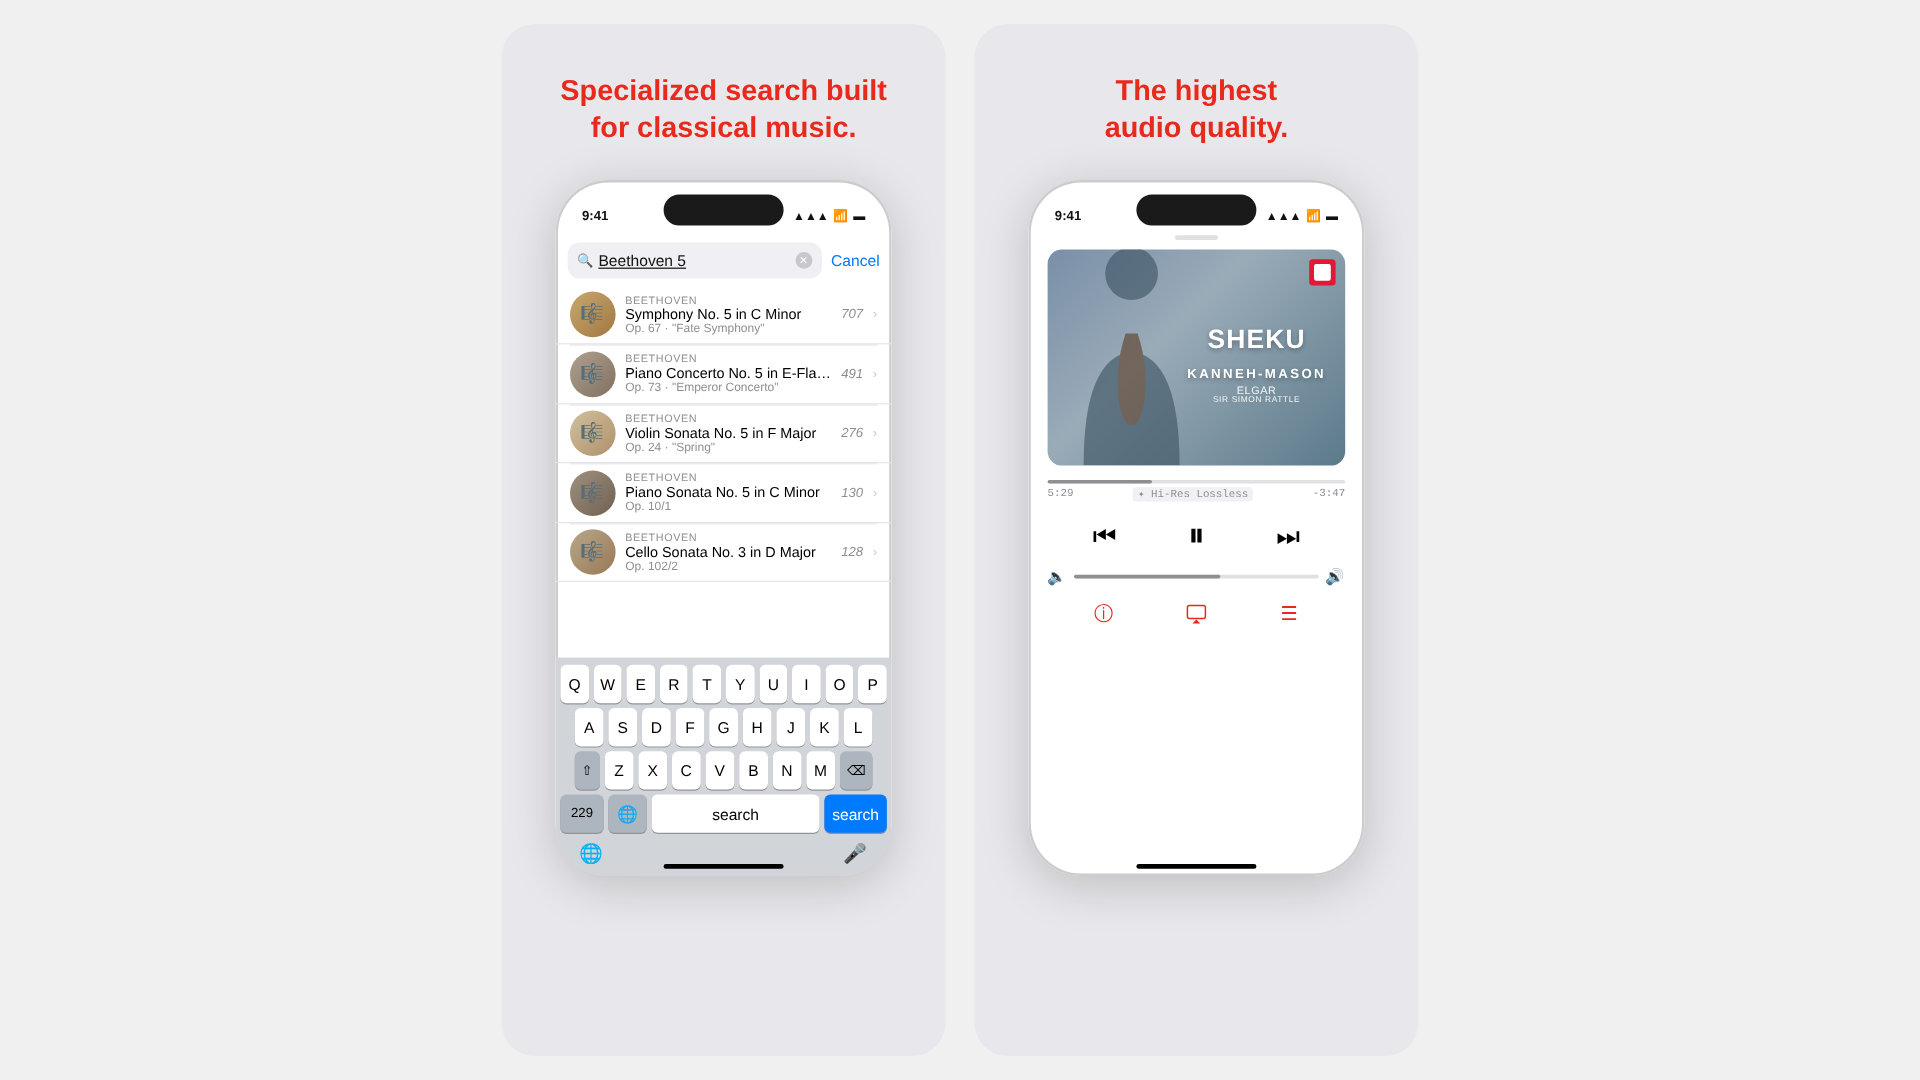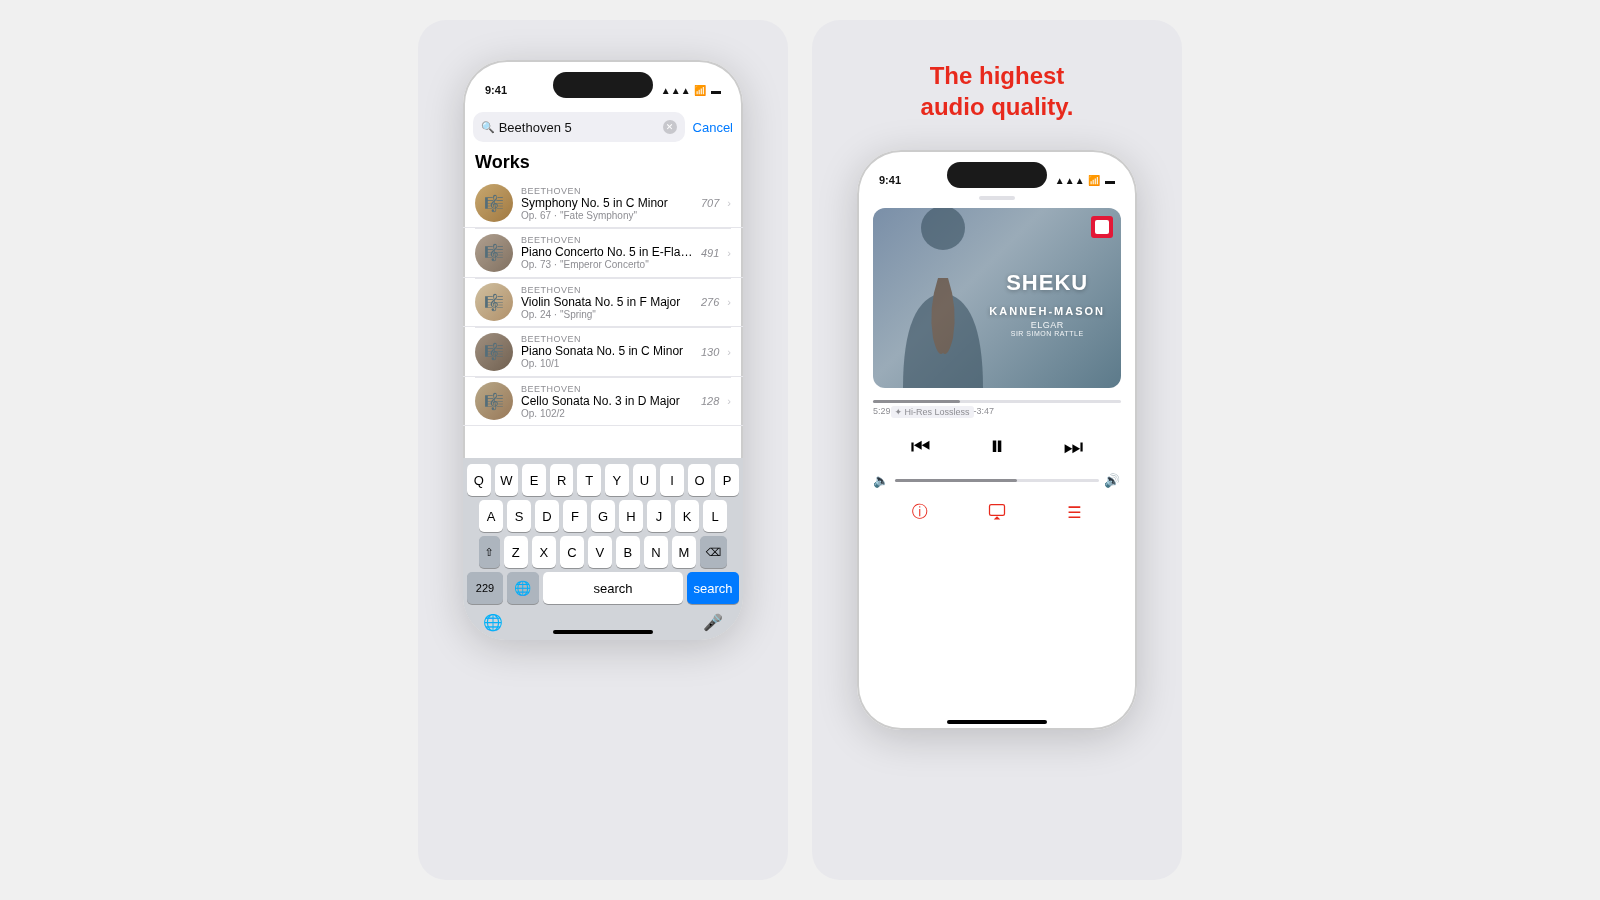--- a/index.html
+++ b/index.html
@@ -120,20 +120,21 @@
 
     .search-icon-small {
       color: #8e8e93;
       font-size: 11px;
     }
 
     .search-text {
       font-size: 13px;
       color: #111;
       flex: 1;
+      text-decoration: underline;
     }
 
     .search-clear {
       width: 14px;
       height: 14px;
       border-radius: 50%;
       background: #c7c7cc;
       display: flex;
       align-items: center;
       justify-content: center;
@@ -436,21 +437,23 @@
 
     .progress-fill {
       height: 100%;
       width: 35%;
       background: #8e8e93;
       border-radius: 2px;
     }
 
     .progress-labels {
       display: flex;
+      justify-content: space-between;
       margin-top: 3px;
+      font-family: Liberation Mono, monospace;
     }
 
     .progress-label {
       font-size: 9px;
       color: #8e8e93;
     }
 
     .quality-badge {
       font-size: 9px;
       color: #8e8e93;
@@ -548,20 +551,22 @@
       background: #e5e5ea;
       margin: 0 12px;
     }
   </style>
 </head>
 <body>
 
 <div class="page-container">
 
   <div class="card">
+    <div class="card-title" style="white-space: pre-line;">Specialized search built
+for classical music.</div>
 
     <div class="phone">
       <div class="phone-notch"></div>
 
       <div class="phone-status-bar">
         <span class="status-left">9:41</span>
         <span class="status-right">
           <span>▲▲▲</span>
           <span>📶</span>
           <span>▬</span>
@@ -572,21 +577,20 @@
 
         <div class="search-bar-row">
           <div class="search-input-box">
             <span class="search-icon-small">🔍</span>
             <span class="search-text">Beethoven 5</span>
             <div class="search-clear">✕</div>
           </div>
           <span class="cancel-btn">Cancel</span>
         </div>
 
-        <div class="section-title">Works</div>
 
         <div class="result-list">
           <div class="result-item">
             <div class="avatar-circle avatar-1">🎼</div>
             <div class="result-info">
               <div class="result-composer">BEETHOVEN</div>
               <div class="result-title">Symphony No. 5 in C Minor</div>
               <div class="result-subtitle">Op. 67 · "Fate Symphony"</div>
             </div>
             <span class="result-count">707</span>

